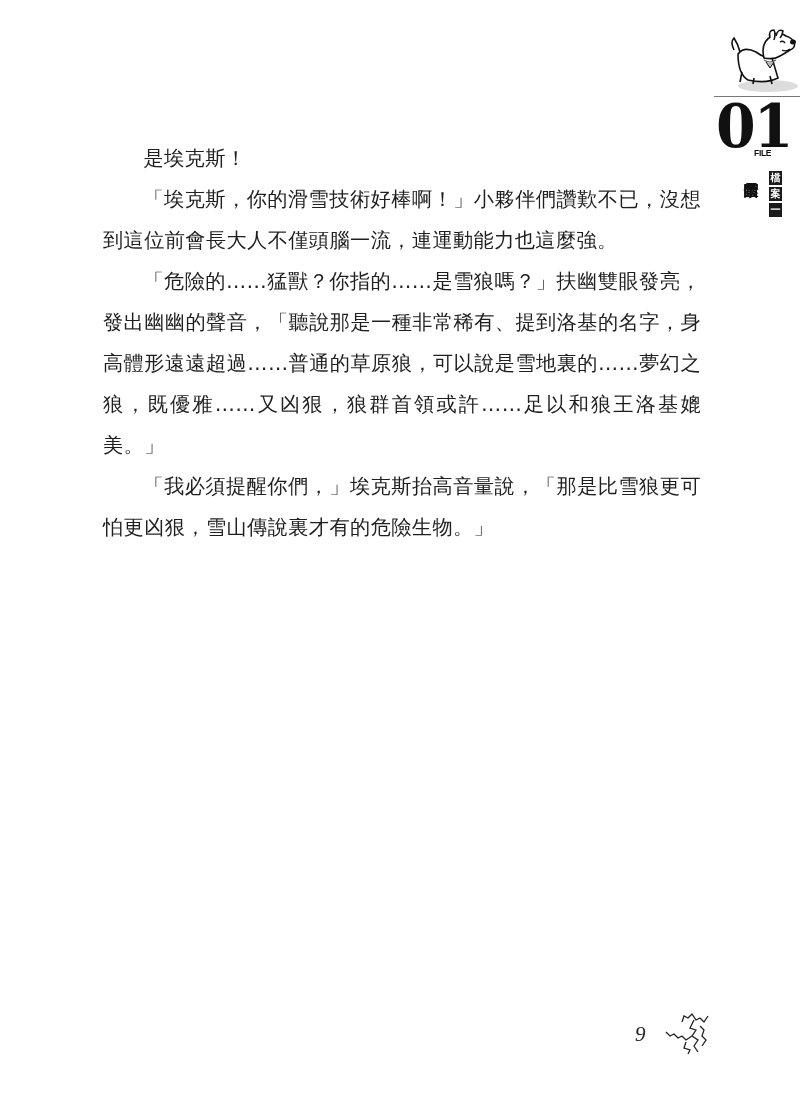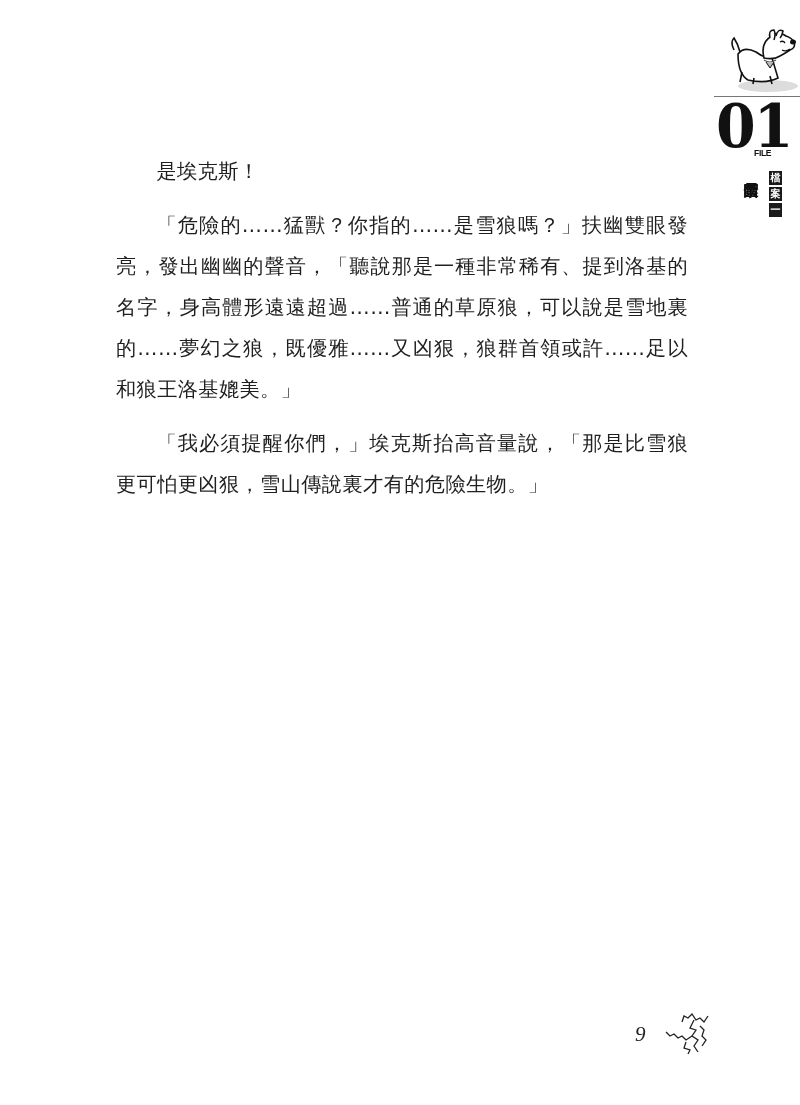--- a/index.html
+++ b/index.html
@@ -24,21 +24,21 @@
       position: absolute;
       left: 103px;
       top: 138px;
       width: 598px;
       font-size: 20.2px;
       line-height: 41px;
       letter-spacing: 0.4px;
       color: #1f1f1f;
     }
     .body-text p {
-      margin: 13px;
+      margin: 0;
       text-indent: 2em;
       text-align: justify;
       text-align-last: left;
     }
     
     .chapter-tab {
       position: absolute;
       left: 712px;
       top: 0;
       width: 88px;
@@ -157,20 +157,21 @@
     <div class="chapter-title-v">雪山禁區</div>
     <div class="chapter-label-v">
       <span>檔</span>
       <span>案</span>
       <span>一</span>
     </div>
   </div>
 
   <div class="body-text">
     <p>是埃克斯！</p>
+    <p>「埃克斯，你的滑雪技術好棒啊！」小夥伴們讚歎不已，沒想到這位前會長大人不僅頭腦一流，連運動能力也這麼強。</p>
     <p>「危險的……猛獸？你指的……是雪狼嗎？」扶幽雙眼發亮，發出幽幽的聲音，「聽說那是一種非常稀有、提到洛基的名字，身高體形遠遠超過……普通的草原狼，可以說是雪地裏的……夢幻之狼，既優雅……又凶狠，狼群首領或許……足以和狼王洛基媲美。」</p>
     <p>「我必須提醒你們，」埃克斯抬高音量說，「那是比雪狼更可怕更凶狠，雪山傳說裏才有的危險生物。」</p>
 
   </div>
 
   <div class="page-number">9</div>
   <svg class="page-ornament" viewBox="0 0 52 44">
     <path d="M18 10 L20 4 L24 6 L28 2 L32 8 L36 6 L40 10 L44 4" fill="none" stroke="#222" stroke-width="1.3"></path>
     <path d="M30 8 L26 16 L32 18 L28 24 L34 28 L30 34 L34 40" fill="none" stroke="#222" stroke-width="1.3"></path>
     <path d="M2 20 L6 24 L10 22 L14 26 L18 24 L22 28 L28 24" fill="none" stroke="#222" stroke-width="1.3"></path>

